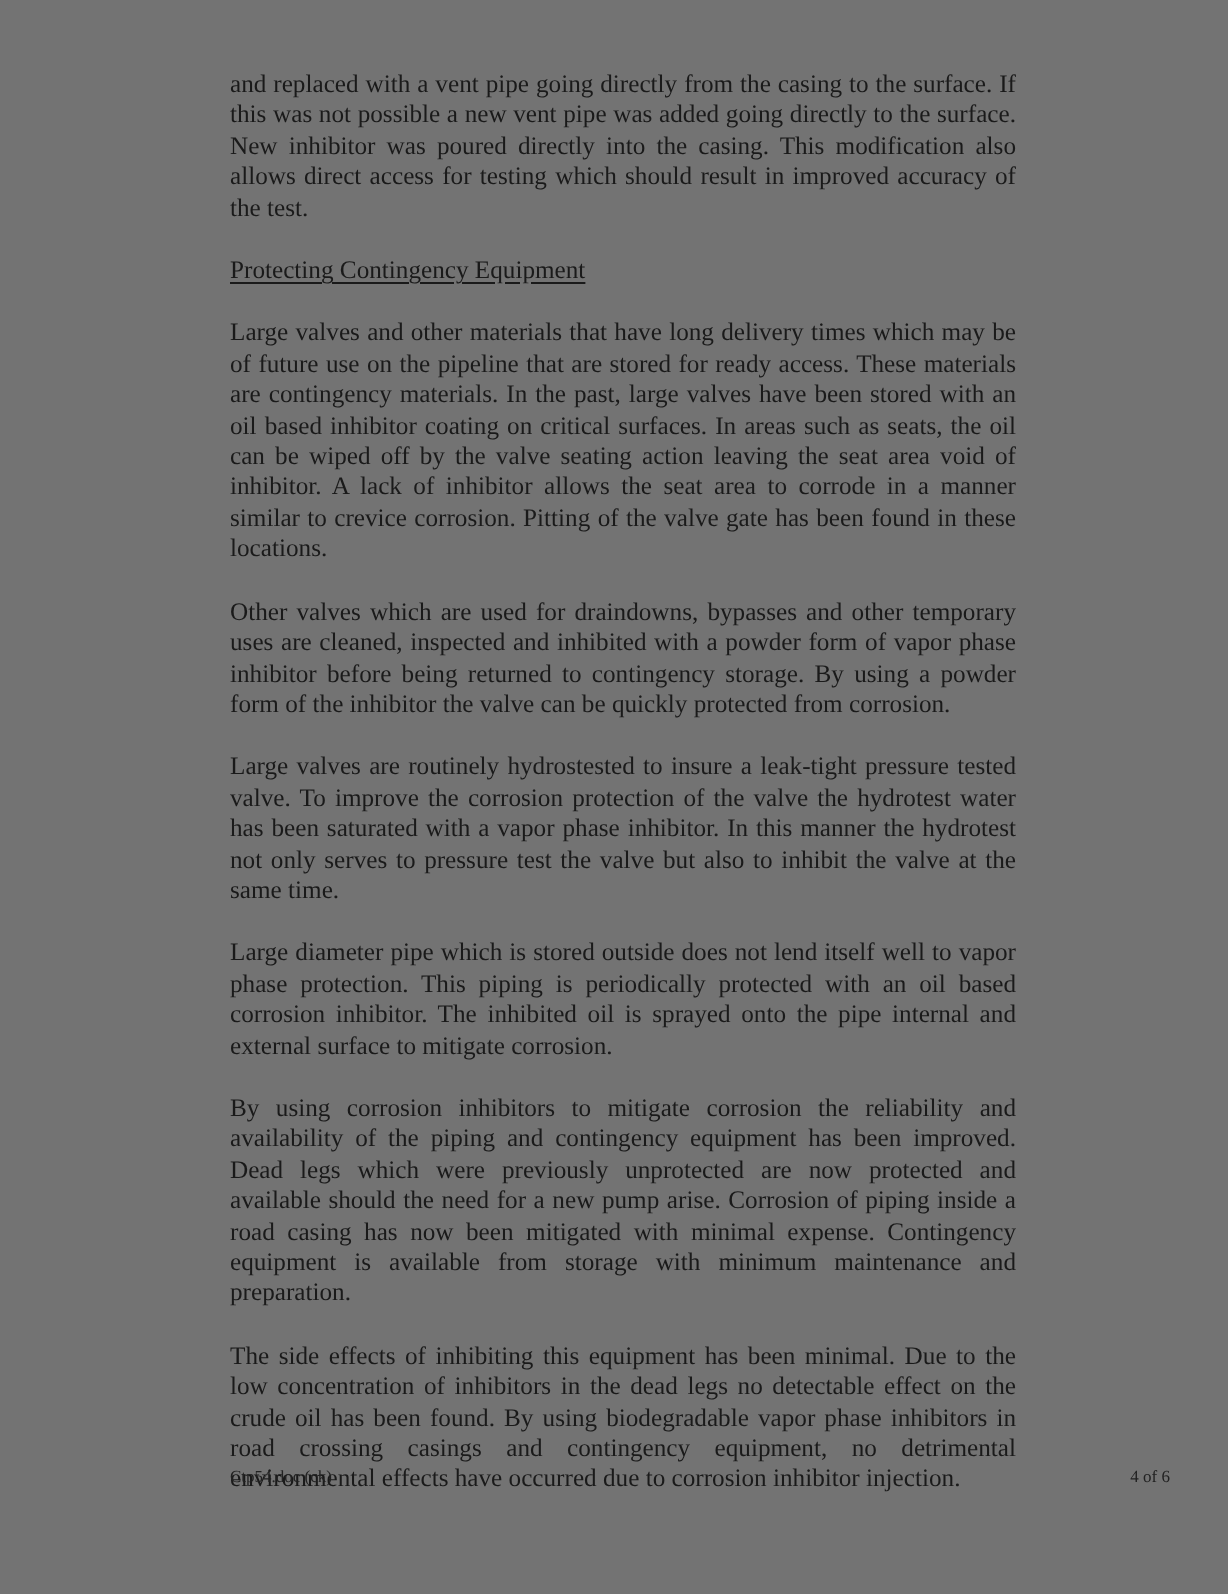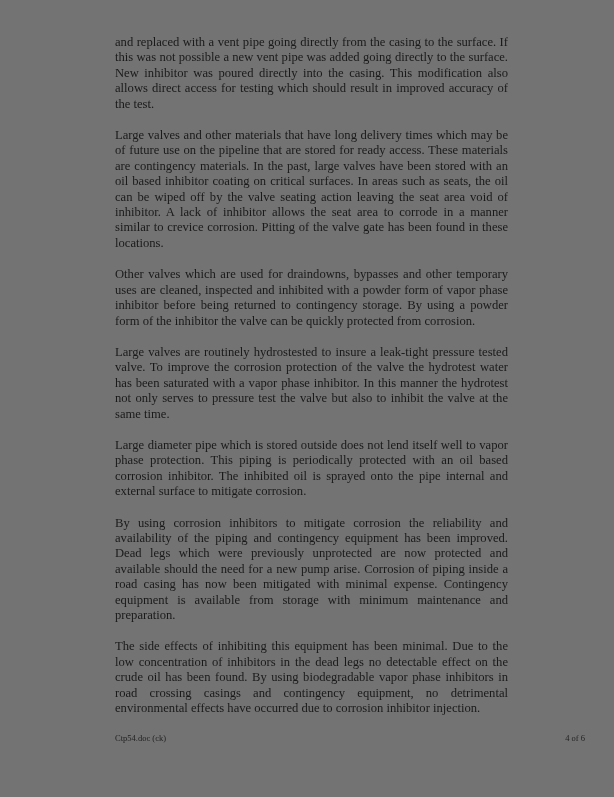--- a/index.html
+++ b/index.html
@@ -28,20 +28,21 @@
     font-size: 8.5px; display: flex; justify-content: space-between; color: #222;
   }
 </style>
 </head>
 <body>
 
 <div class="page">
   <div class="body-text">
     <p>and replaced with a vent pipe going directly from the casing to the surface.  If this was not possible a new vent pipe was added going directly to the surface.  New inhibitor was poured directly into the casing.  This modification also allows direct access for testing which should result in improved accuracy of the test.</p>
 
+    <h2>Protecting Contingency Equipment</h2>
     <p>Large valves and other materials that have long delivery times which may be of future use on the pipeline that are stored for ready access.  These materials are contingency materials.  In the past, large valves have been stored with an oil based inhibitor coating on critical surfaces.  In areas such as seats, the oil can be wiped off by the valve seating action leaving the seat area void of inhibitor.  A lack of inhibitor allows the seat area to corrode in a manner similar to crevice corrosion.  Pitting of the valve gate has been found in these locations.</p>
     <p>Other valves which are used for draindowns, bypasses and other temporary uses are cleaned, inspected and inhibited with a powder form of vapor phase inhibitor before being returned to contingency storage.  By using a powder form of the inhibitor the valve can be quickly protected from corrosion.</p>
     <p>Large valves are routinely hydrostested to insure a leak-tight pressure tested valve.  To improve the corrosion protection of the valve the hydrotest water has been saturated with a vapor phase inhibitor.  In this manner the hydrotest not only serves to pressure test the valve but also to inhibit the valve at the same time.</p>
     <p>Large diameter pipe which is stored outside does not lend itself well to vapor phase protection.  This piping is periodically protected with an oil based corrosion inhibitor.  The inhibited oil is sprayed onto the pipe internal and external surface to mitigate corrosion.</p>
 
     <p>By using corrosion inhibitors to mitigate corrosion the reliability and availability of the piping and contingency equipment has been improved.  Dead legs which were previously unprotected are now protected and available should the need for a new pump arise.  Corrosion of piping inside a road casing has now been mitigated with minimal expense.  Contingency equipment is available from storage with minimum maintenance and preparation.</p>
     <p>The side effects of inhibiting this equipment has been minimal.  Due to the low concentration of inhibitors in the dead legs no detectable effect on the crude oil has been found.  By using biodegradable vapor phase inhibitors in road crossing casings and contingency equipment, no detrimental environmental effects have occurred due to corrosion inhibitor injection.</p>
   </div>
 
   <div class="footer">

